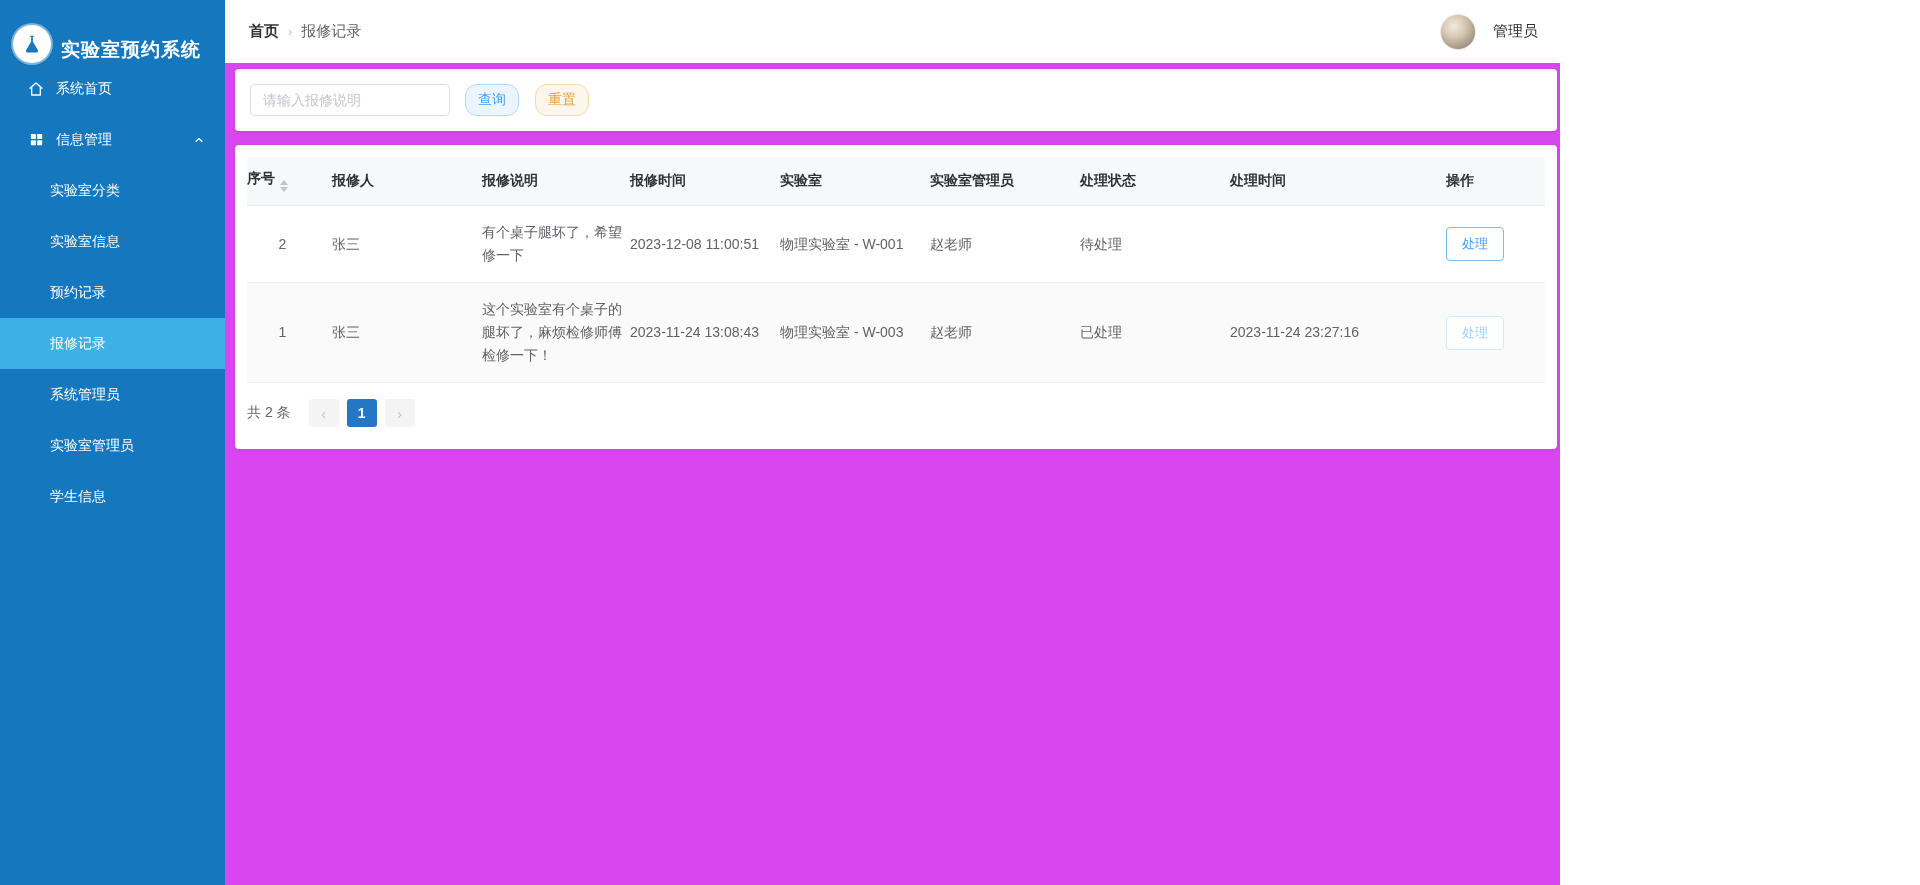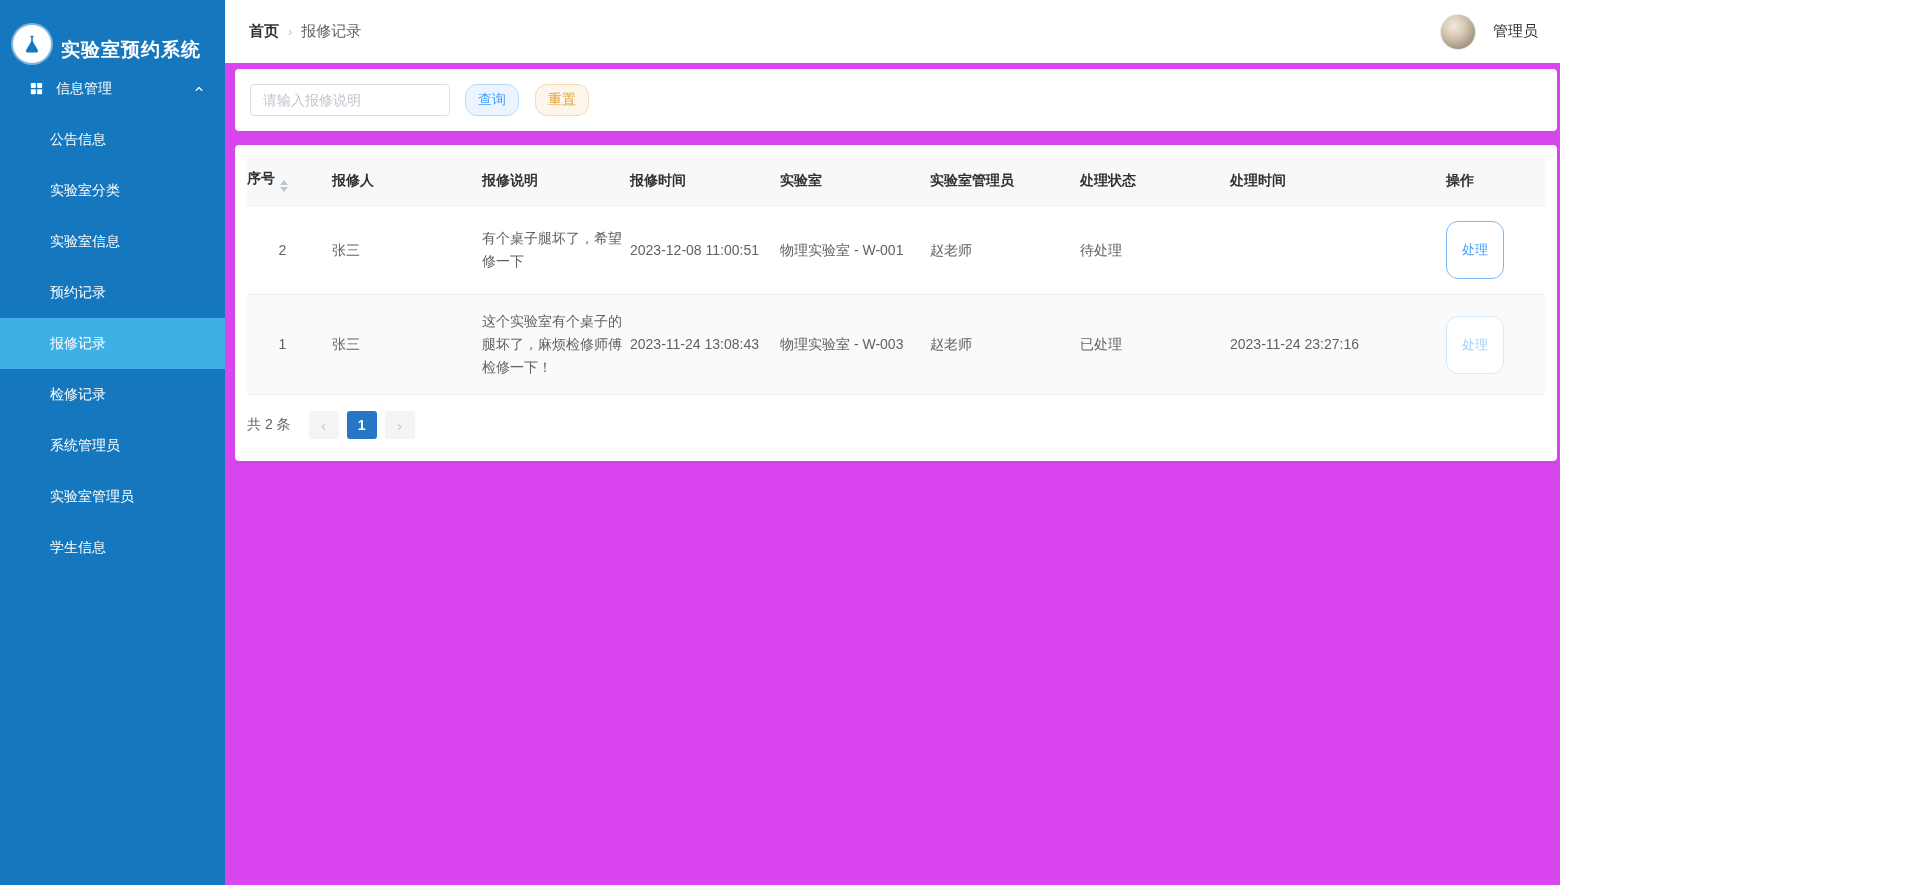--- a/index.html
+++ b/index.html
@@ -43,21 +43,21 @@
   table { width:100%; border-collapse:collapse; table-layout:fixed; font-size:14px; color:#606266; }
   th { text-align:left; padding:13px 8px 13px 0; background:#f7f8fa; color:#303133; font-weight:bold; border-bottom:1px solid #ebeef5; }
   td { padding:15px 8px 15px 0; border-bottom:1px solid #ebeef5; line-height:23px; vertical-align:middle; word-break:break-all; }
   tr.striped td { background:#fafafa; }
   .col-seq, td.col-seq { text-align:center; padding-right:14px; }
   th.col-seq { text-align:left; }
   .caret-wrap { display:inline-flex; flex-direction:column; gap:2px; margin-left:5px; vertical-align:-2px; cursor:pointer; }
   .caret { width:0; height:0; border-left:4px solid transparent; border-right:4px solid transparent; }
   .caret.up { border-bottom:5px solid #c0c4cc; }
   .caret.down { border-top:5px solid #c0c4cc; }
-  .handle-btn { padding:19px 15px; border-radius:12px; background:#ffffff; border:1px solid #79b8f5; color:#409eff; font-size:13px; cursor:pointer; }
+  .handle-btn { padding:7px 15px; border-radius:4px; background:#ffffff; border:1px solid #79b8f5; color:#409eff; font-size:13px; cursor:pointer; }
   .handle-btn.disabled { border-color:#d3e9fc; color:#a0cfff; cursor:not-allowed; }
 
   
   .pagination { display:flex; align-items:center; margin:16px 0 4px 0; font-size:14px; color:#606266; }
   .page-total { margin-right:14px; }
   .page-btn { width:30px; height:28px; margin:0 4px; background:#f4f4f5; border:none; border-radius:3px; display:flex; align-items:center; justify-content:center; color:#c0c4cc; font-size:15px; cursor:pointer; }
   .page-num { width:30px; height:28px; margin:0 4px; background:#2577c5; border-radius:3px; color:#fff; font-weight:bold; display:flex; align-items:center; justify-content:center; font-size:14px; cursor:pointer; }
 </style>
 </head>
 <body>
@@ -68,55 +68,58 @@
     <div class="logo">
       <div class="logo-circle">
         <svg viewBox="0 0 24 24" width="22" height="22" fill="#1577bd">
             <path d="M10 3 h4 v1.2 h-1.1 v5.1 l5.4 9.2 a1.9 1.9 0 0 1 -1.7 2.9 H7.4 a1.9 1.9 0 0 1 -1.7 -2.9 l5.4 -9.2 V4.2 H10 z"></path>
           </svg>
       </div>
       <span class="logo-title">实验室预约系统</span>
     </div>
 
     <nav>
+      <div class="menu-item">
+        <span class="icon">
+          <svg viewBox="0 0 24 24" width="16" height="16" fill="none" stroke="#fff" stroke-width="2" stroke-linecap="round" stroke-linejoin="round">
+              <path d="M3 11 L12 3 L21 11"></path>
+              <path d="M5.5 9.5 V21 H18.5 V9.5"></path>
+            </svg>
+        </span>
+        <span>系统首页</span>
+      </div>
 
       <div class="menu-item">
         <span class="icon">
           <svg viewBox="0 0 24 24" width="15" height="15" fill="#fff">
               <rect x="3" y="3" width="8" height="8" rx="1"></rect>
               <rect x="13" y="3" width="8" height="8" rx="1"></rect>
               <rect x="3" y="13" width="8" height="8" rx="1"></rect>
               <rect x="13" y="13" width="8" height="8" rx="1"></rect>
             </svg>
         </span>
         <span>信息管理</span>
         <span class="chevron">
           <svg viewBox="0 0 24 24" width="12" height="12" fill="none" stroke="#fff" stroke-width="2.2" stroke-linecap="round" stroke-linejoin="round">
               <polyline points="6,15 12,9 18,15"></polyline>
             </svg>
         </span>
       </div>
 
       <div class="sub-item">
-          <span>公告信息</span>
-        </div>
-      <div class="sub-item">
           <span>实验室分类</span>
         </div>
       <div class="sub-item">
           <span>实验室信息</span>
         </div>
       <div class="sub-item">
           <span>预约记录</span>
         </div>
       <div class="sub-item active">
           <span>报修记录</span>
-        </div>
-      <div class="sub-item">
-          <span>检修记录</span>
         </div>
 
 
       <div class="sub-item">
           <span>系统管理员</span>
         </div>
       <div class="sub-item">
           <span>实验室管理员</span>
         </div>
       <div class="sub-item">

